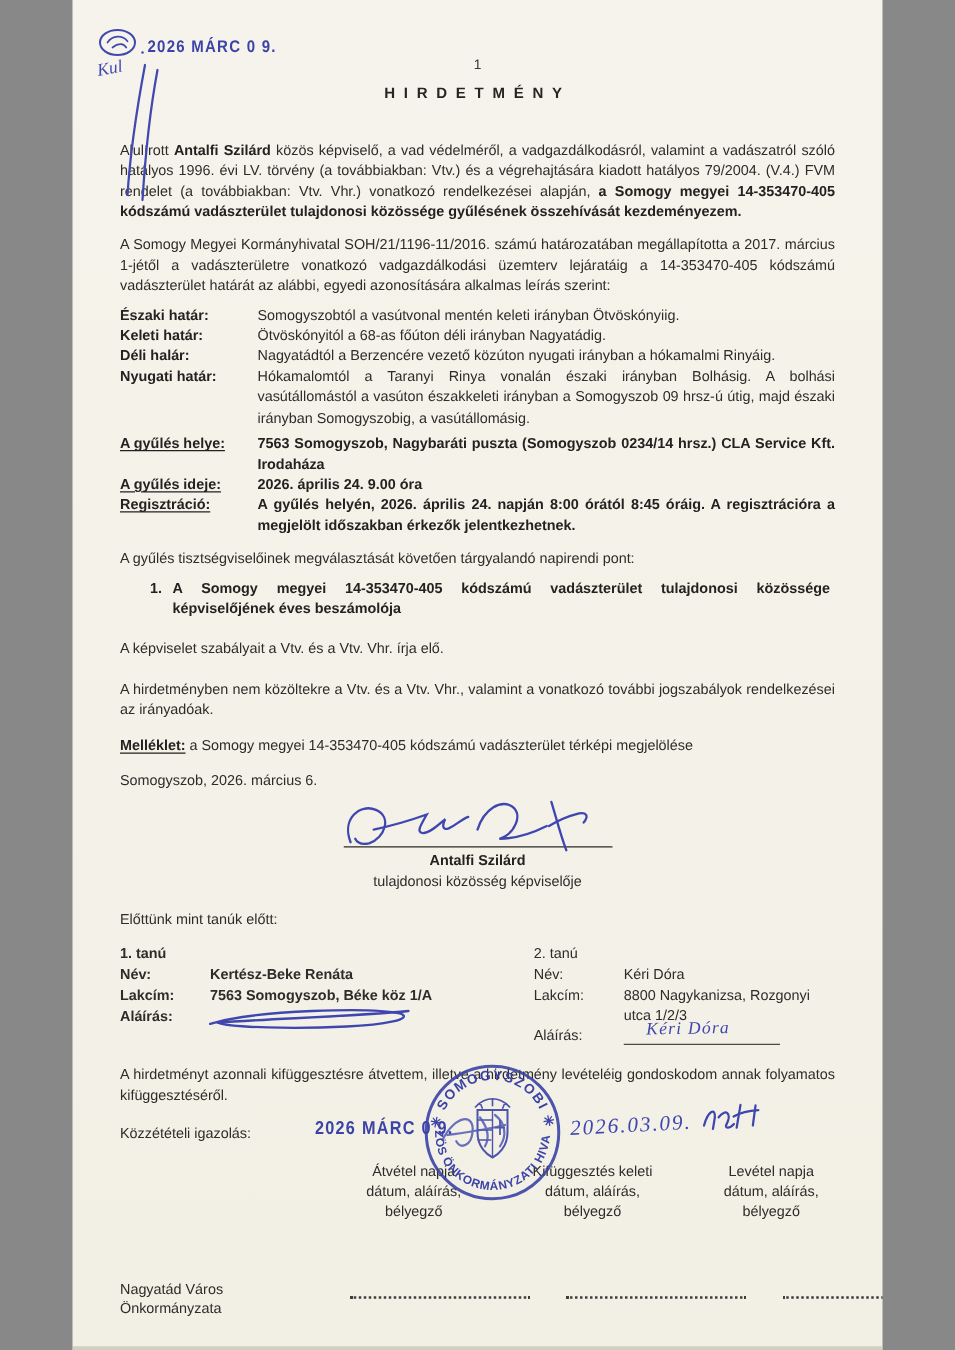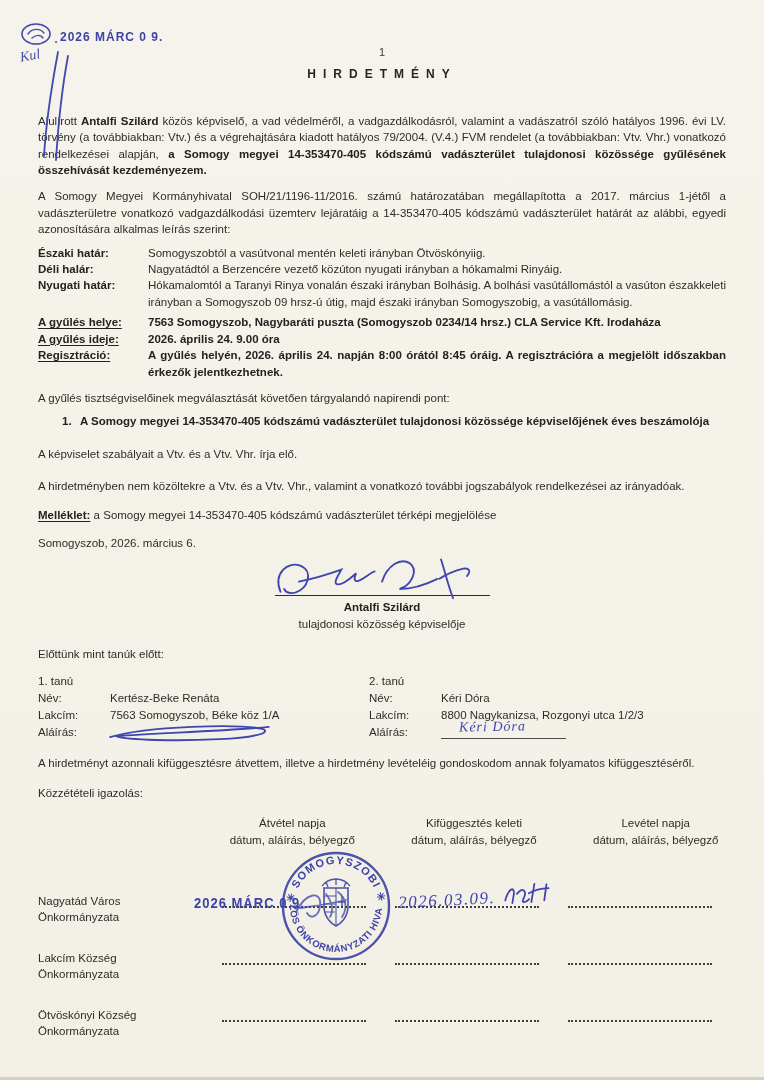--- a/index.html
+++ b/index.html
@@ -1,17 +1,17 @@
 <!DOCTYPE html>
 <html><head>
 <meta charset="utf-8">
 <style>
   html,body{margin:0;padding:0;background:#888;}
   .page{
-    position:relative;width:764px;height:1080px;margin:0 auto;
+    position:relative;width:648px;height:1080px;margin:0 auto;
     background:linear-gradient(180deg,#f6f3ec 0%,#f4f1e8 60%,#f2efe5 100%);
     font-family:"Liberation Sans",sans-serif;color:#2d2c29;
     font-size:11.5px;line-height:16.4px;overflow:hidden;
   }
   .page::after{content:"";position:absolute;left:0;right:0;bottom:0;height:3px;background:#b9b4a4;opacity:.55;}
   .content{padding:0 38px;}
   .b{font-weight:bold;color:#232220;}
   .u{text-decoration:underline;text-underline-offset:2px;}
   .pageno{margin-top:44px;text-align:center;font-size:11px;color:#3a3936;}
   .title{margin:6px 0 0 0;text-align:center;font-size:12px;font-weight:bold;letter-spacing:7px;color:#262522;}
@@ -32,21 +32,21 @@
   .rules{margin:16px 0 0 0;}
   .attach{margin:12px 0 0 0;}
   .dateline{margin:12px 0 0 0;}
   .sigblock{margin:2px auto 0 auto;width:260px;text-align:center;position:relative;}
   .sigblock svg{display:block;margin:0 auto -6px auto;}
   .sigline{border-bottom:1.6px solid #2a2a28;width:215px;margin:0 auto;}
   .signame{font-weight:bold;margin-top:3px;color:#232220;}
   .sigrole{margin-top:0;}
   .wit-intro{margin:14px 0 0 0;}
   .witnesses{display:flex;margin-top:10px;}
-  .wcol1{flex:0 0 331px;}
+  .wcol1{flex:0 0 331px;font-weight:bold;}
   .wcol2{flex:1;}
   .wrow{display:flex;min-height:17px;}
   .wlabel{flex:0 0 72px;}
   .wsig{position:relative;flex:1;}
   .wsig svg{position:absolute;left:-4px;top:-2px;}
   .wsigline{display:inline-block;position:relative;width:125px;border-bottom:1.6px solid #4a4a48;height:14px;}
   .wsig-text{position:absolute;left:18px;top:-5px;font-family:"Liberation Serif",serif;font-style:italic;
     color:#3f46b0;font-size:14px;letter-spacing:1px;transform:rotate(-1deg);white-space:nowrap;}
   .pub-heading{margin:14px 0 0 0;}
   .pub-statement{margin:14px 0 0 0;}
@@ -94,20 +94,24 @@
     <p class="para p1"><span>Alulírott </span><span class="b">Antalfi Szilárd</span><span> közös képviselő, a vad védelméről, a vadgazdálkodásról, valamint a vadászatról szóló hatályos 1996. évi LV. törvény (a továbbiakban: Vtv.) és a végrehajtására kiadott hatályos 79/2004. (V.4.) FVM rendelet (a továbbiakban: Vtv. Vhr.) vonatkozó rendelkezései alapján, </span><span class="b">a Somogy megyei 14-353470-405 kódszámú vadászterület tulajdonosi közössége gyűlésének összehívását kezdeményezem.</span></p>
 
     <p class="para p2">A Somogy Megyei Kormányhivatal SOH/21/1196-11/2016. számú határozatában megállapította a 2017. március 1-jétől a vadászterületre vonatkozó vadgazdálkodási üzemterv lejáratáig a 14-353470-405 kódszámú vadászterület határát az alábbi, egyedi azonosítására alkalmas leírás szerint:</p>
 
     <div class="borders">
       <div class="kv-row">
         <span class="kv-label">Északi határ:</span>
         <span class="kv-text">Somogyszobtól a vasútvonal mentén keleti irányban Ötvöskónyiig.</span>
       </div>
       <div class="kv-row">
+        <span class="kv-label">Keleti határ:</span>
+        <span class="kv-text">Ötvöskónyitól a 68-as főúton déli irányban Nagyatádig.</span>
+      </div>
+      <div class="kv-row">
         <span class="kv-label">Déli halár:</span>
         <span class="kv-text">Nagyatádtól a Berzencére vezető közúton nyugati irányban a hókamalmi Rinyáig.</span>
       </div>
       <div class="kv-row">
         <span class="kv-label">Nyugati határ:</span>
         <span class="kv-text">Hókamalomtól a Taranyi Rinya vonalán északi irányban Bolhásig. A bolhási vasútállomástól a vasúton északkeleti irányban a Somogyszob 09 hrsz-ú útig, majd északi irányban Somogyszobig, a vasútállomásig.</span>
       </div>
     </div>
 
     <div class="meeting">

